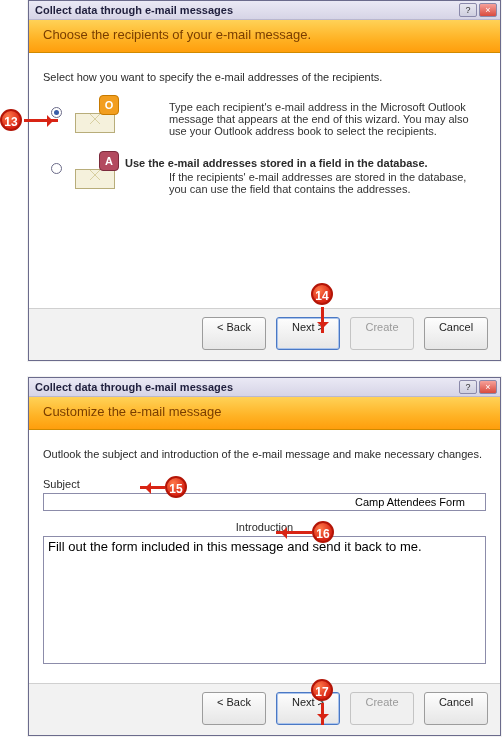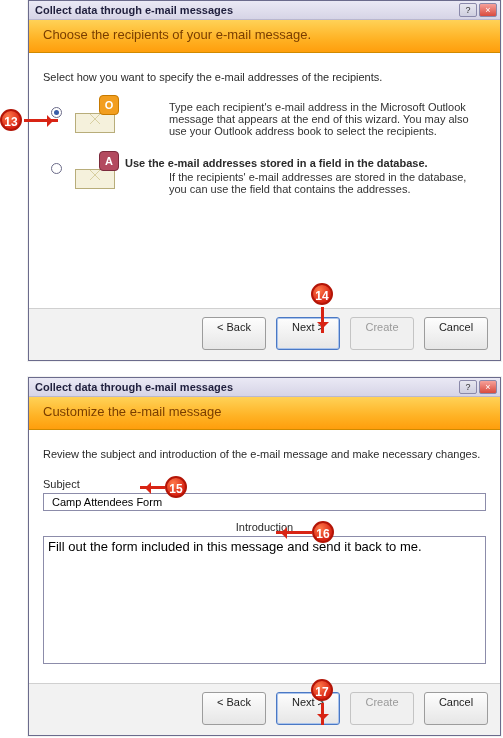--- a/index.html
+++ b/index.html
@@ -107,22 +107,22 @@
     background:linear-gradient(#fdfdfd,#e6e6e6);
     border:1px solid #9c9c9c; border-radius:3px;
     font-size:11px; color:#222; text-align:center; line-height:19px;
     display:inline-block;
   }
   .btn.disabled { color:#9a9a9a; border-color:#c4c4c4; background:#f0f0f0;}
   .btn.default { border-color:#4a78c4; box-shadow:0 0 0 1px #a9c3ec inset;}
   
   .label { margin-top:10px; margin-bottom:3px; }
   .textfield {
-    width:100%; height:18px; border:1px solid #8c8caa; padding:1px 8px;
-    font-family:inherit; font-size:11px;
+    width:100%; height:18px; border:1px solid #8c8caa; padding:1px 20px;
+    font-family:inherit; font-size:11px;text-align:right;
   }
   .textarea {
     width:100%; height:128px; border:1px solid #8c8caa; padding:2px 4px;
     font-family:inherit; font-size:13px; resize:none; overflow:auto;
   }
 
   
   .callout {
     position:absolute; width:22px; height:22px; border-radius:50%;
     background: radial-gradient(circle at 35% 30%, #ff7a4a, #d82414 70%);
@@ -202,21 +202,21 @@
 <div class="window win2">
   <div class="titlebar">
     <span class="titlebar-text">Collect data through e-mail messages</span>
     <div class="titlebar-btns">
       <div class="tbtn">?</div>
       <div class="tbtn close">×</div>
     </div>
   </div>
   <div class="header-band">Customize the e-mail message</div>
   <div class="wizard-body">
-    <div class="instr">Review the subject and introduction of the e-mail message and make necessary changes.</div>
+    <div class="instr">Outlook the subject and introduction of the e-mail message and make necessary changes.</div>
 
     <div class="label">Subject</div>
     <input class="textfield" value="Camp Attendees Form" style="">
 
     <div class="label" style="text-align:center;">Introduction</div>
     <textarea class="textarea" style="">Fill out the form included in this message and send it back to me.</textarea>
   </div>
   <div class="button-bar" style="position:absolute;left:0;right:0;bottom:0;">
     <span class="btn">&lt; Back</span>
     <span class="btn default">Next &gt;</span>

